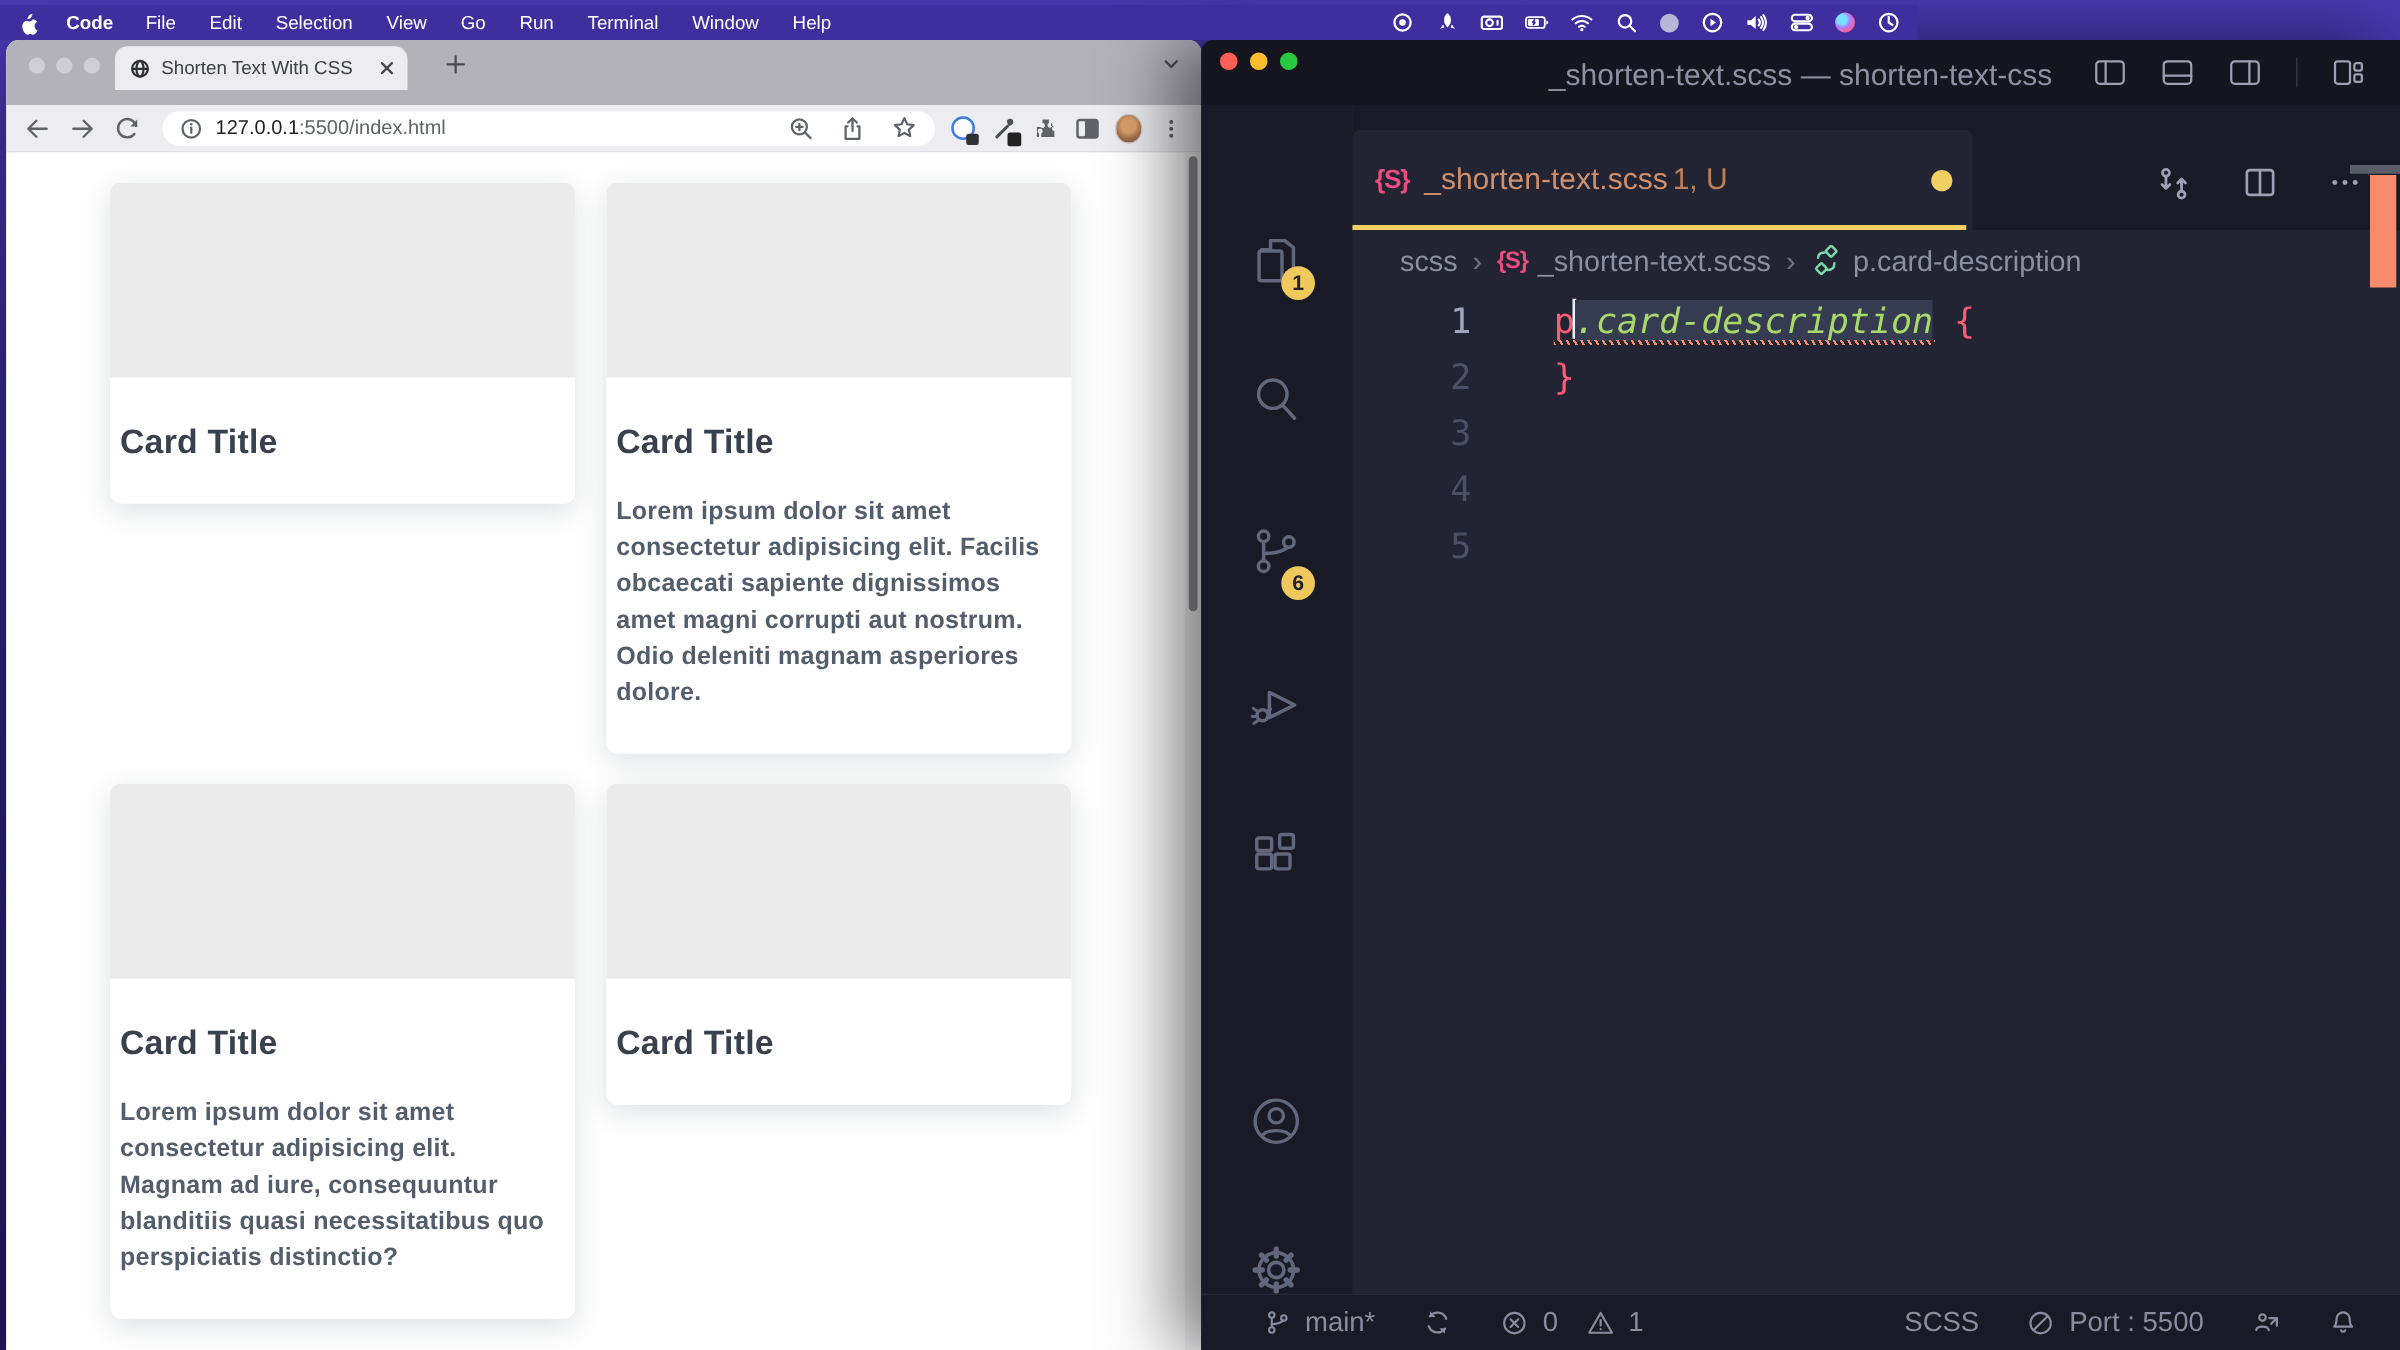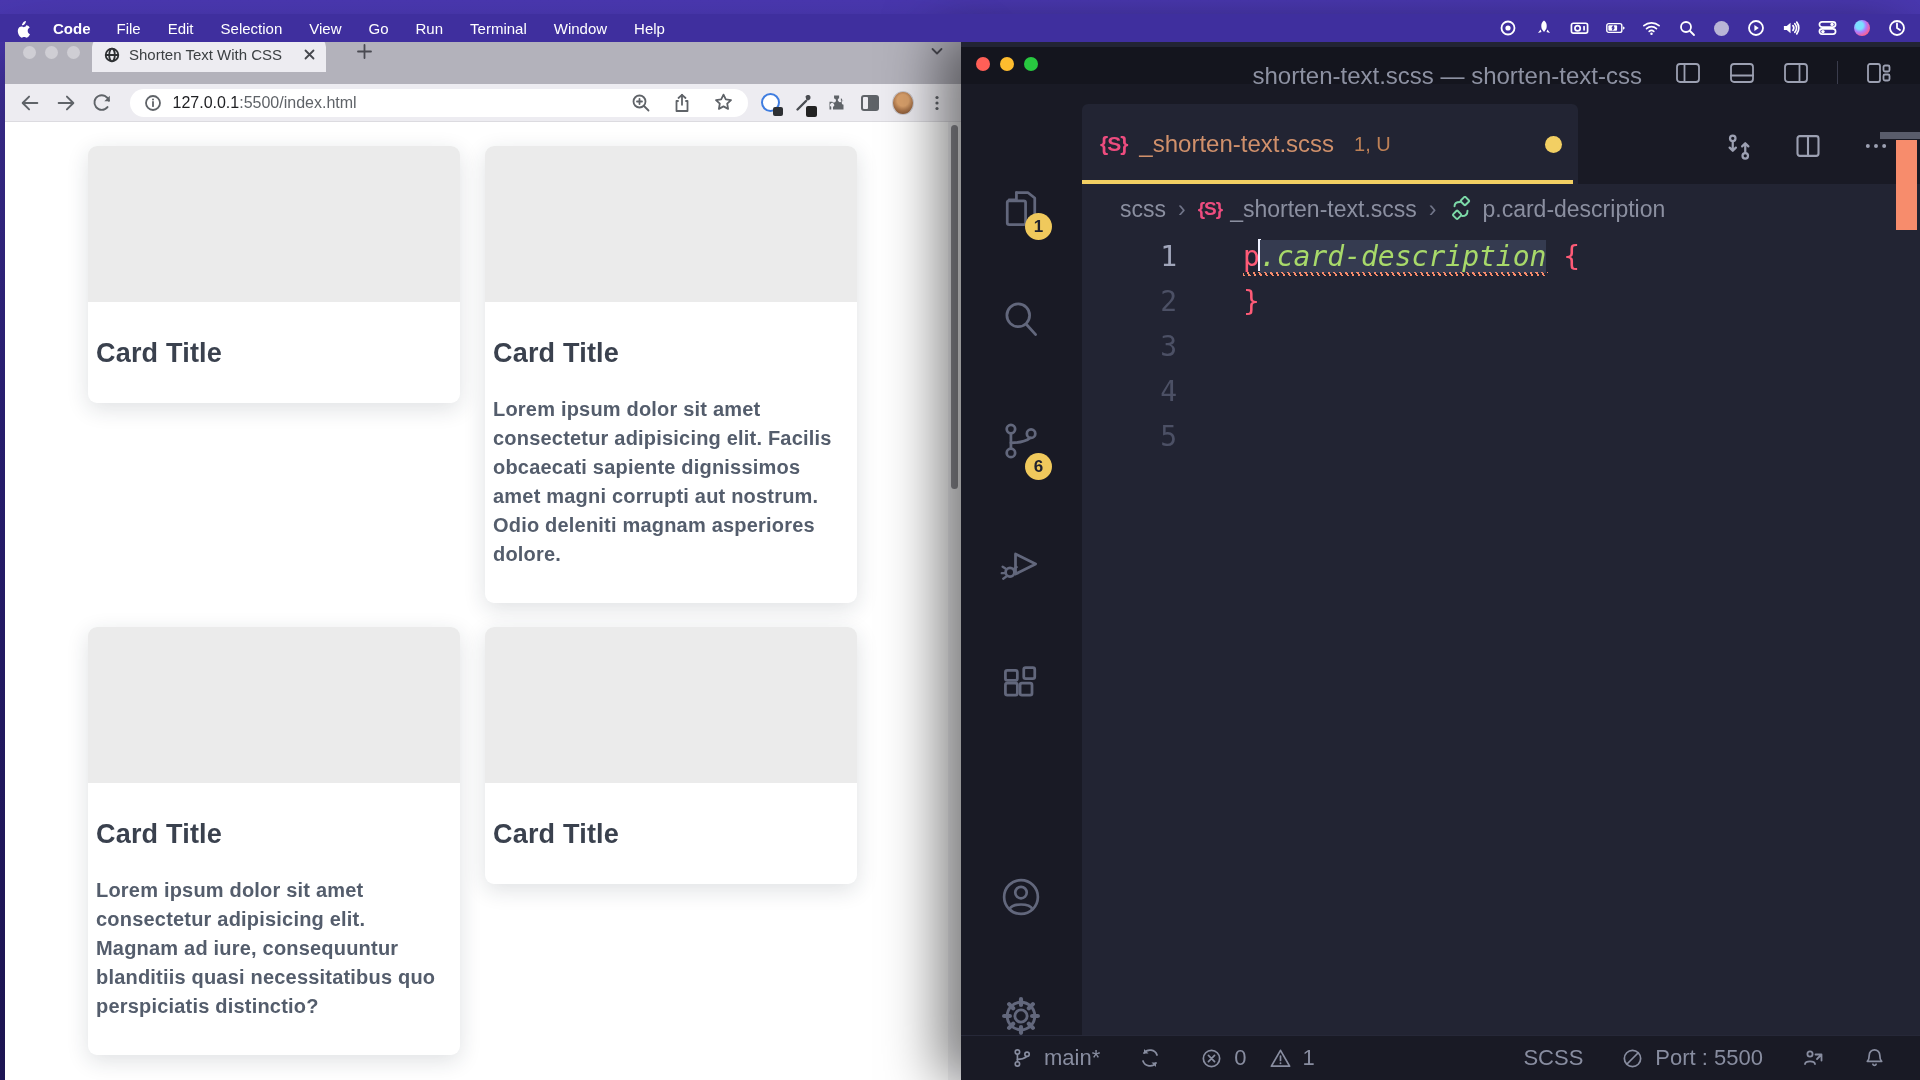--- a/index.html
+++ b/index.html
@@ -3,21 +3,21 @@
 <meta charset="utf-8">
 <style>
   * { box-sizing: border-box; margin: 0; padding: 0; }
   html,body { width:1920px; height:1080px; overflow:hidden; }
   body { font-family:"Liberation Sans", sans-serif; background:linear-gradient(180deg,#4a38b0 0%,#31258a 40%,#241a66 100%); position:relative; }
   svg { display:block; }
   .st  { fill:none; stroke:currentColor; stroke-width:1.8; stroke-linecap:round; stroke-linejoin:round; }
   .fl  { fill:currentColor; stroke:none; }
 
   
-  .menubar { position:absolute; left:0; top:14px; width:1920px; height:28px; background:#3f2f9e; display:flex; align-items:center; color:#fff; font-size:15px; padding:0 14px; z-index:50; }
+  .menubar { position:absolute; left:0; top:4px; width:1534px; height:28px; background:#3f2f9e; display:flex; align-items:center; color:#fff; font-size:15px; padding:0 14px; z-index:50; }
   .mb-apple { margin-right:22px; display:flex; }
   .mb-app { font-weight:700; margin-right:26px; }
   .mb-item { margin-right:27px; }
   .mb-right { margin-left:auto; display:flex; align-items:center; gap:17px; }
   .mb-ico { display:flex; align-items:center; justify-content:center; width:19px; height:19px; color:#fff; }
   .siri { width:16px; height:16px; border-radius:50%; background:radial-gradient(circle at 35% 35%, #7be0ff 0 25%, #b07cff 45%, #ff5e8a 75%, #2b1e6e 100%); }
   .graydot { width:15px; height:15px; border-radius:50%; background:#b9b5d6; }
 
   
   .bwin { position:absolute; left:5px; top:32px; width:956px; height:1048px; border-radius:10px 10px 0 0; overflow:hidden; background:#fff; box-shadow:0 25px 70px rgba(0,0,0,.45); }
@@ -46,37 +46,37 @@
   .card { background:#fff; border-radius:9px; box-shadow:0 6px 22px rgba(30,40,60,.14); overflow:hidden; }
   .card-img { height:156px; background:#ebebeb; }
   .card-body { padding:36px 8px 34px; }
   .card-title { font-size:27px; font-weight:800; color:#3a414e; letter-spacing:.2px; }
   .card-text { margin-top:26px; font-size:20px; font-weight:600; color:#545d6c; line-height:29px; letter-spacing:.2px; }
   .bscroll-track { position:absolute; right:0; top:0; width:13px; height:100%; background:#f4f4f6; }
   .bscroll-thumb { position:absolute; right:3px; top:3px; width:7px; height:364px; border-radius:4px; background:#909096; }
 
   
   .vwin { position:absolute; left:961px; top:32px; width:959px; height:1048px; border-radius:10px 0 0 0; background:#222433; box-shadow:-22px 0 55px rgba(0,0,0,.5); overflow:hidden; color:#9094a4; }
-  .vtitle { position:absolute; left:0; top:15px; width:100%; height:52px; background:#14151e; }
+  .vtitle { position:absolute; left:0; top:0; width:100%; height:52px; background:#14151e; }
   .vdots { position:absolute; left:15px; top:10px; display:flex; gap:10px; }
   .vdot { width:14px; height:14px; border-radius:50%; }
   .vdot.r{background:#ff5f57;} .vdot.y{background:#febc2e;} .vdot.g{background:#28c840;}
   .vtitle-text { position:absolute; left:0; right:0; top:0; height:52px; line-height:58px; text-align:center; font-size:24px; color:#8d91a2; white-space:nowrap; }
   .vlayout { position:absolute; right:28px; top:14px; display:flex; align-items:center; gap:28px; color:#9ca0b2; }
   .vsep { width:1px; height:24px; background:#3a3c4c; }
   .vactivity { position:absolute; left:0; top:52px; bottom:45px; width:121px; background:#191a25; }
   .va-ico { position:absolute; left:37px; width:46px; height:46px; color:#62677c; display:flex; align-items:center; justify-content:center; }
   .va-badge { position:absolute; left:64px; width:27px; height:27px; border-radius:50%; background:#f0c95c; color:#20222e; font-size:17px; font-weight:700; display:flex; align-items:center; justify-content:center; z-index:2; }
   .veditor { position:absolute; left:121px; top:52px; right:0; bottom:45px; background:#222433; }
   .vtabs { position:absolute; left:0; top:0; right:0; height:100px; background:#191a25; }
   .vtab { position:absolute; left:0; bottom:0; width:496px; height:80px; background:#222433; display:flex; align-items:center; padding:0 16px 0 18px; border-radius:6px 6px 0 0; }
   .vtab-underline { position:absolute; left:0; bottom:0; width:491px; height:4px; background:#f2cf63; }
   .scss-glyph { color:#ee4c7f; font-weight:700; font-size:21px; letter-spacing:-1px; white-space:nowrap; }
   .vtab-name { margin-left:12px; font-size:24px; color:#d0906b; white-space:nowrap; }
-  .vtab-badge { margin-left:20px; font-size:20px; color:#bd8056; }
+  .vtab-badge { margin-left:4px; font-size:24px; color:#bd8056; }
   .vtab-dot { margin-left:auto; width:17px; height:17px; border-radius:50%; background:#f2cf63; }
   .vtab-actions { position:absolute; right:30px; bottom:22px; display:flex; gap:40px; color:#9ca0b2; }
   .vcrumbs { position:absolute; left:0; top:100px; right:0; height:50px; display:flex; align-items:center; padding-left:38px; font-size:23px; color:#8b8fa0; white-space:nowrap; overflow:hidden; }
   .vcrumbs .sep { margin:0 12px; color:#707488; }
   .vcrumbs .scss-glyph { font-size:19px; margin-right:8px; }
   .crumb-sym { margin-right:8px; display:flex; color:#7cd9a8; }
   .vcode { position:absolute; left:0; top:150px; right:0; bottom:0; font-family:"DejaVu Sans Mono", monospace; font-size:28px; }
   .crow { display:flex; height:45px; line-height:45px; }
   .ln { width:95px; text-align:right; color:#4c5065; }
   .ln.active { color:#a0a5ba; }

